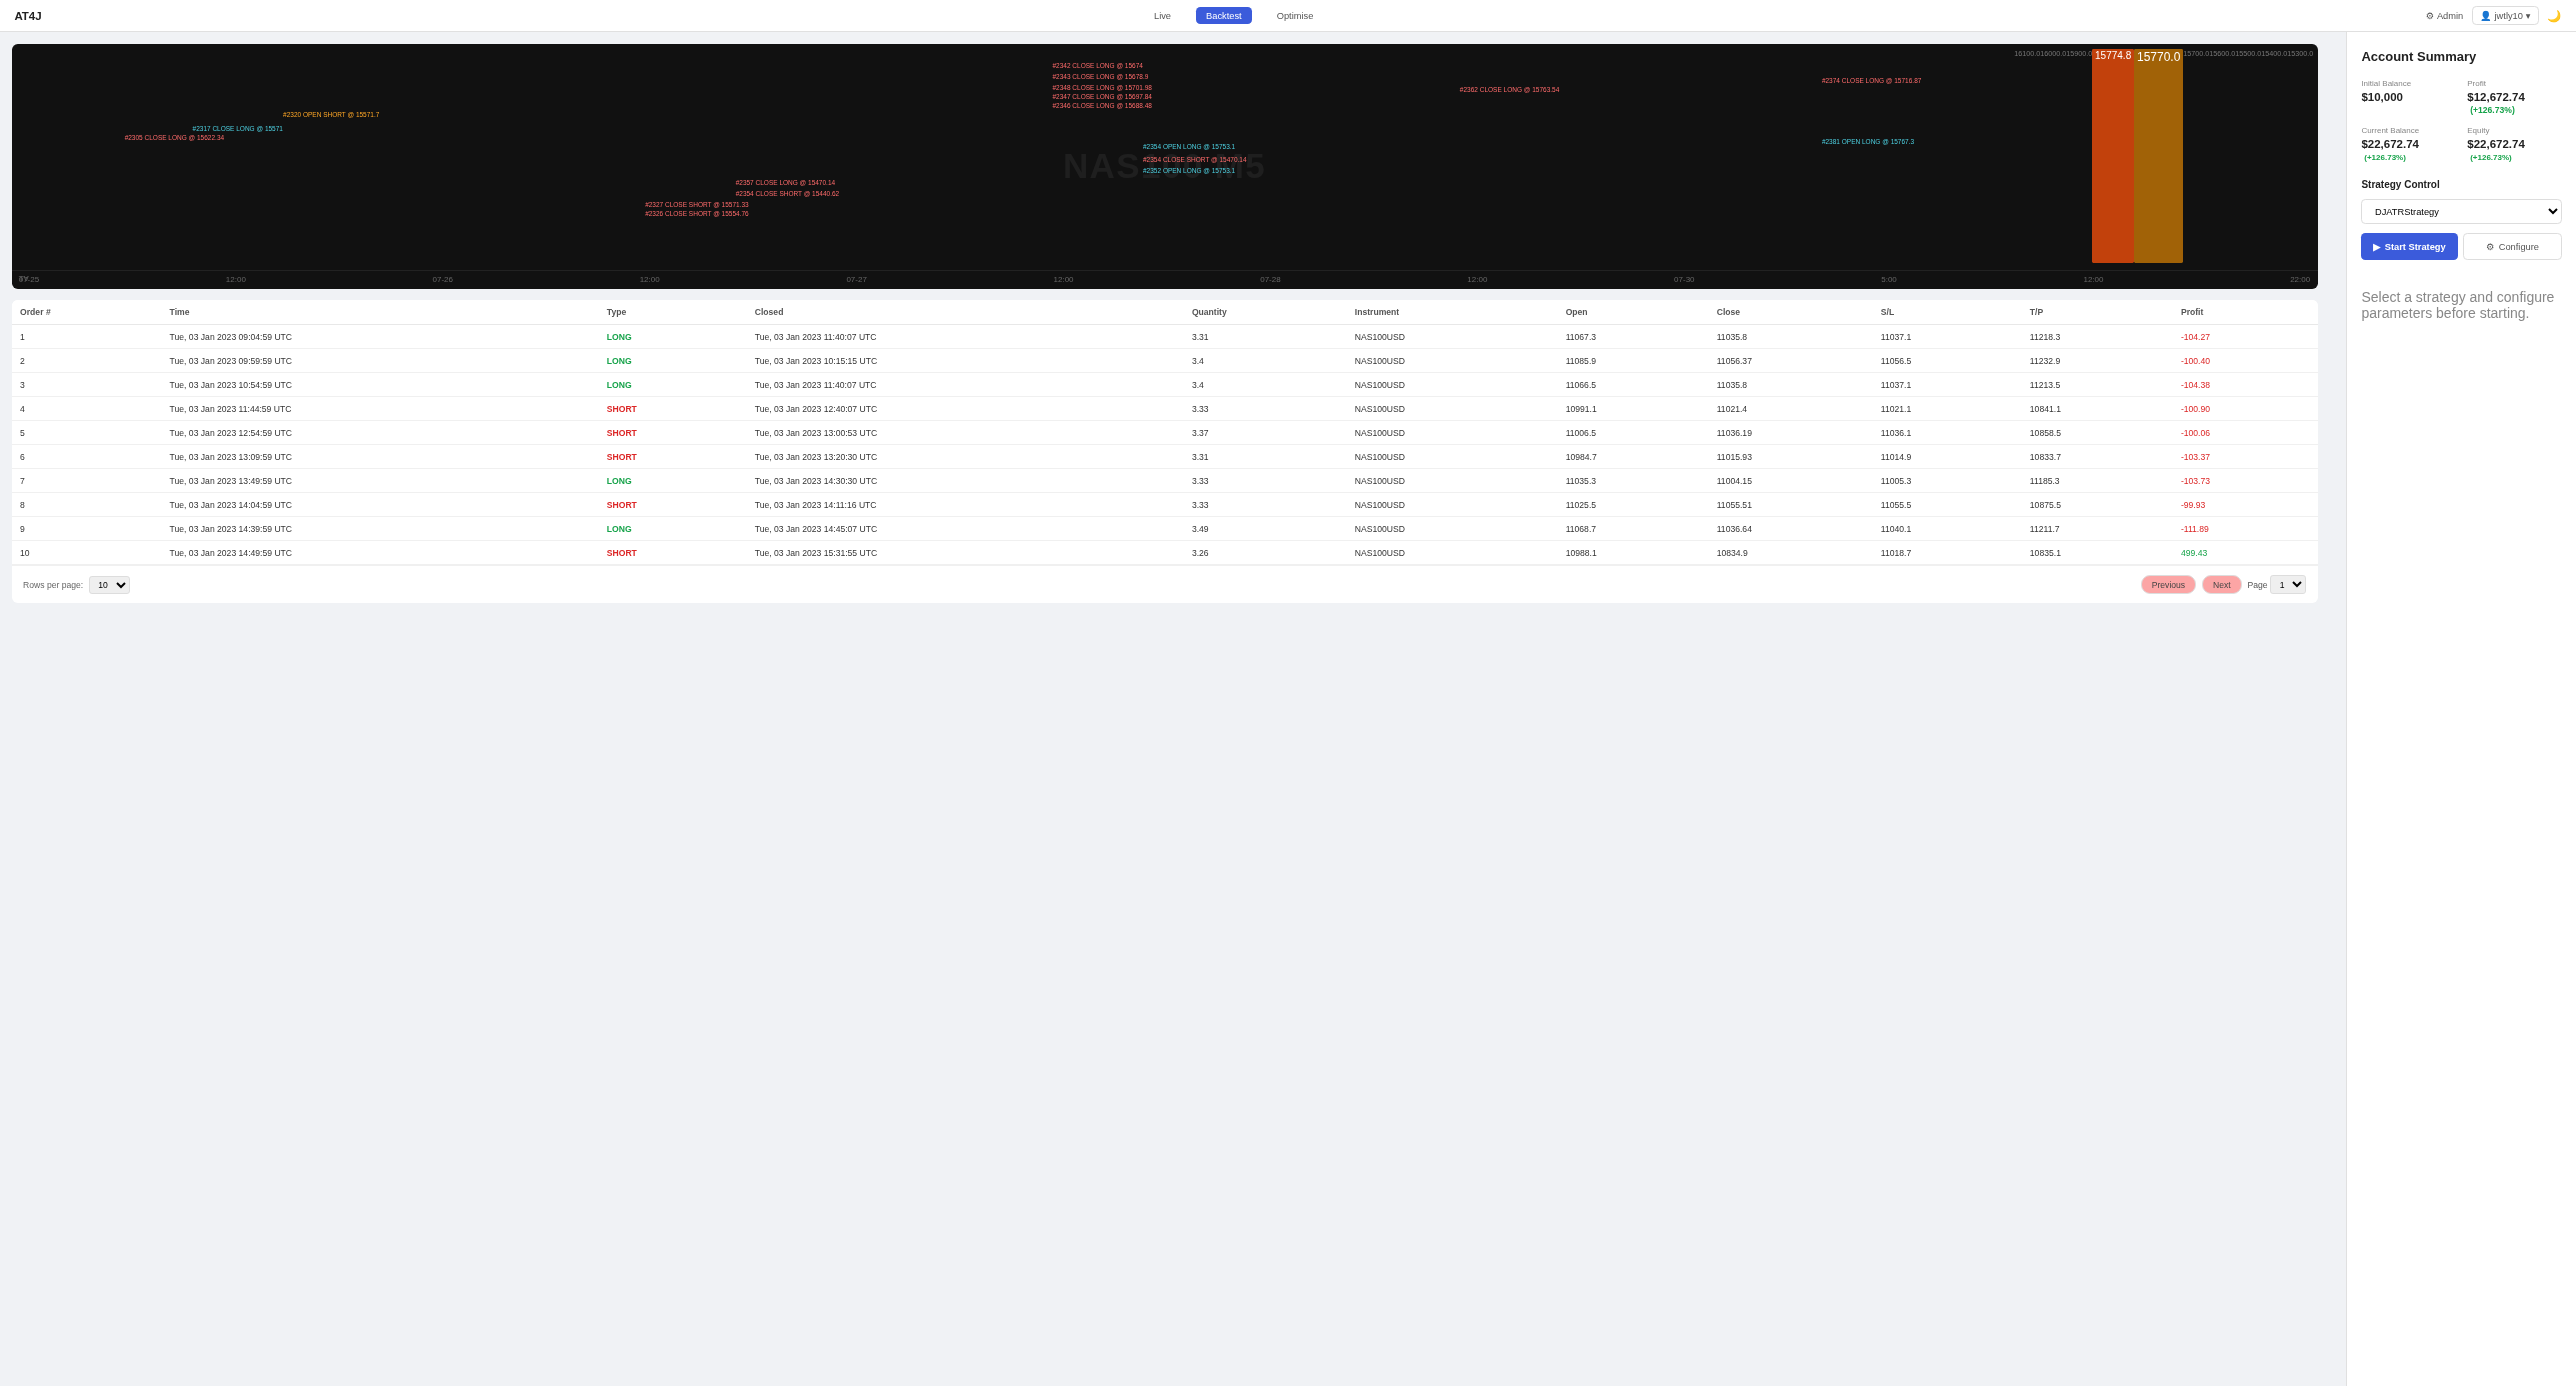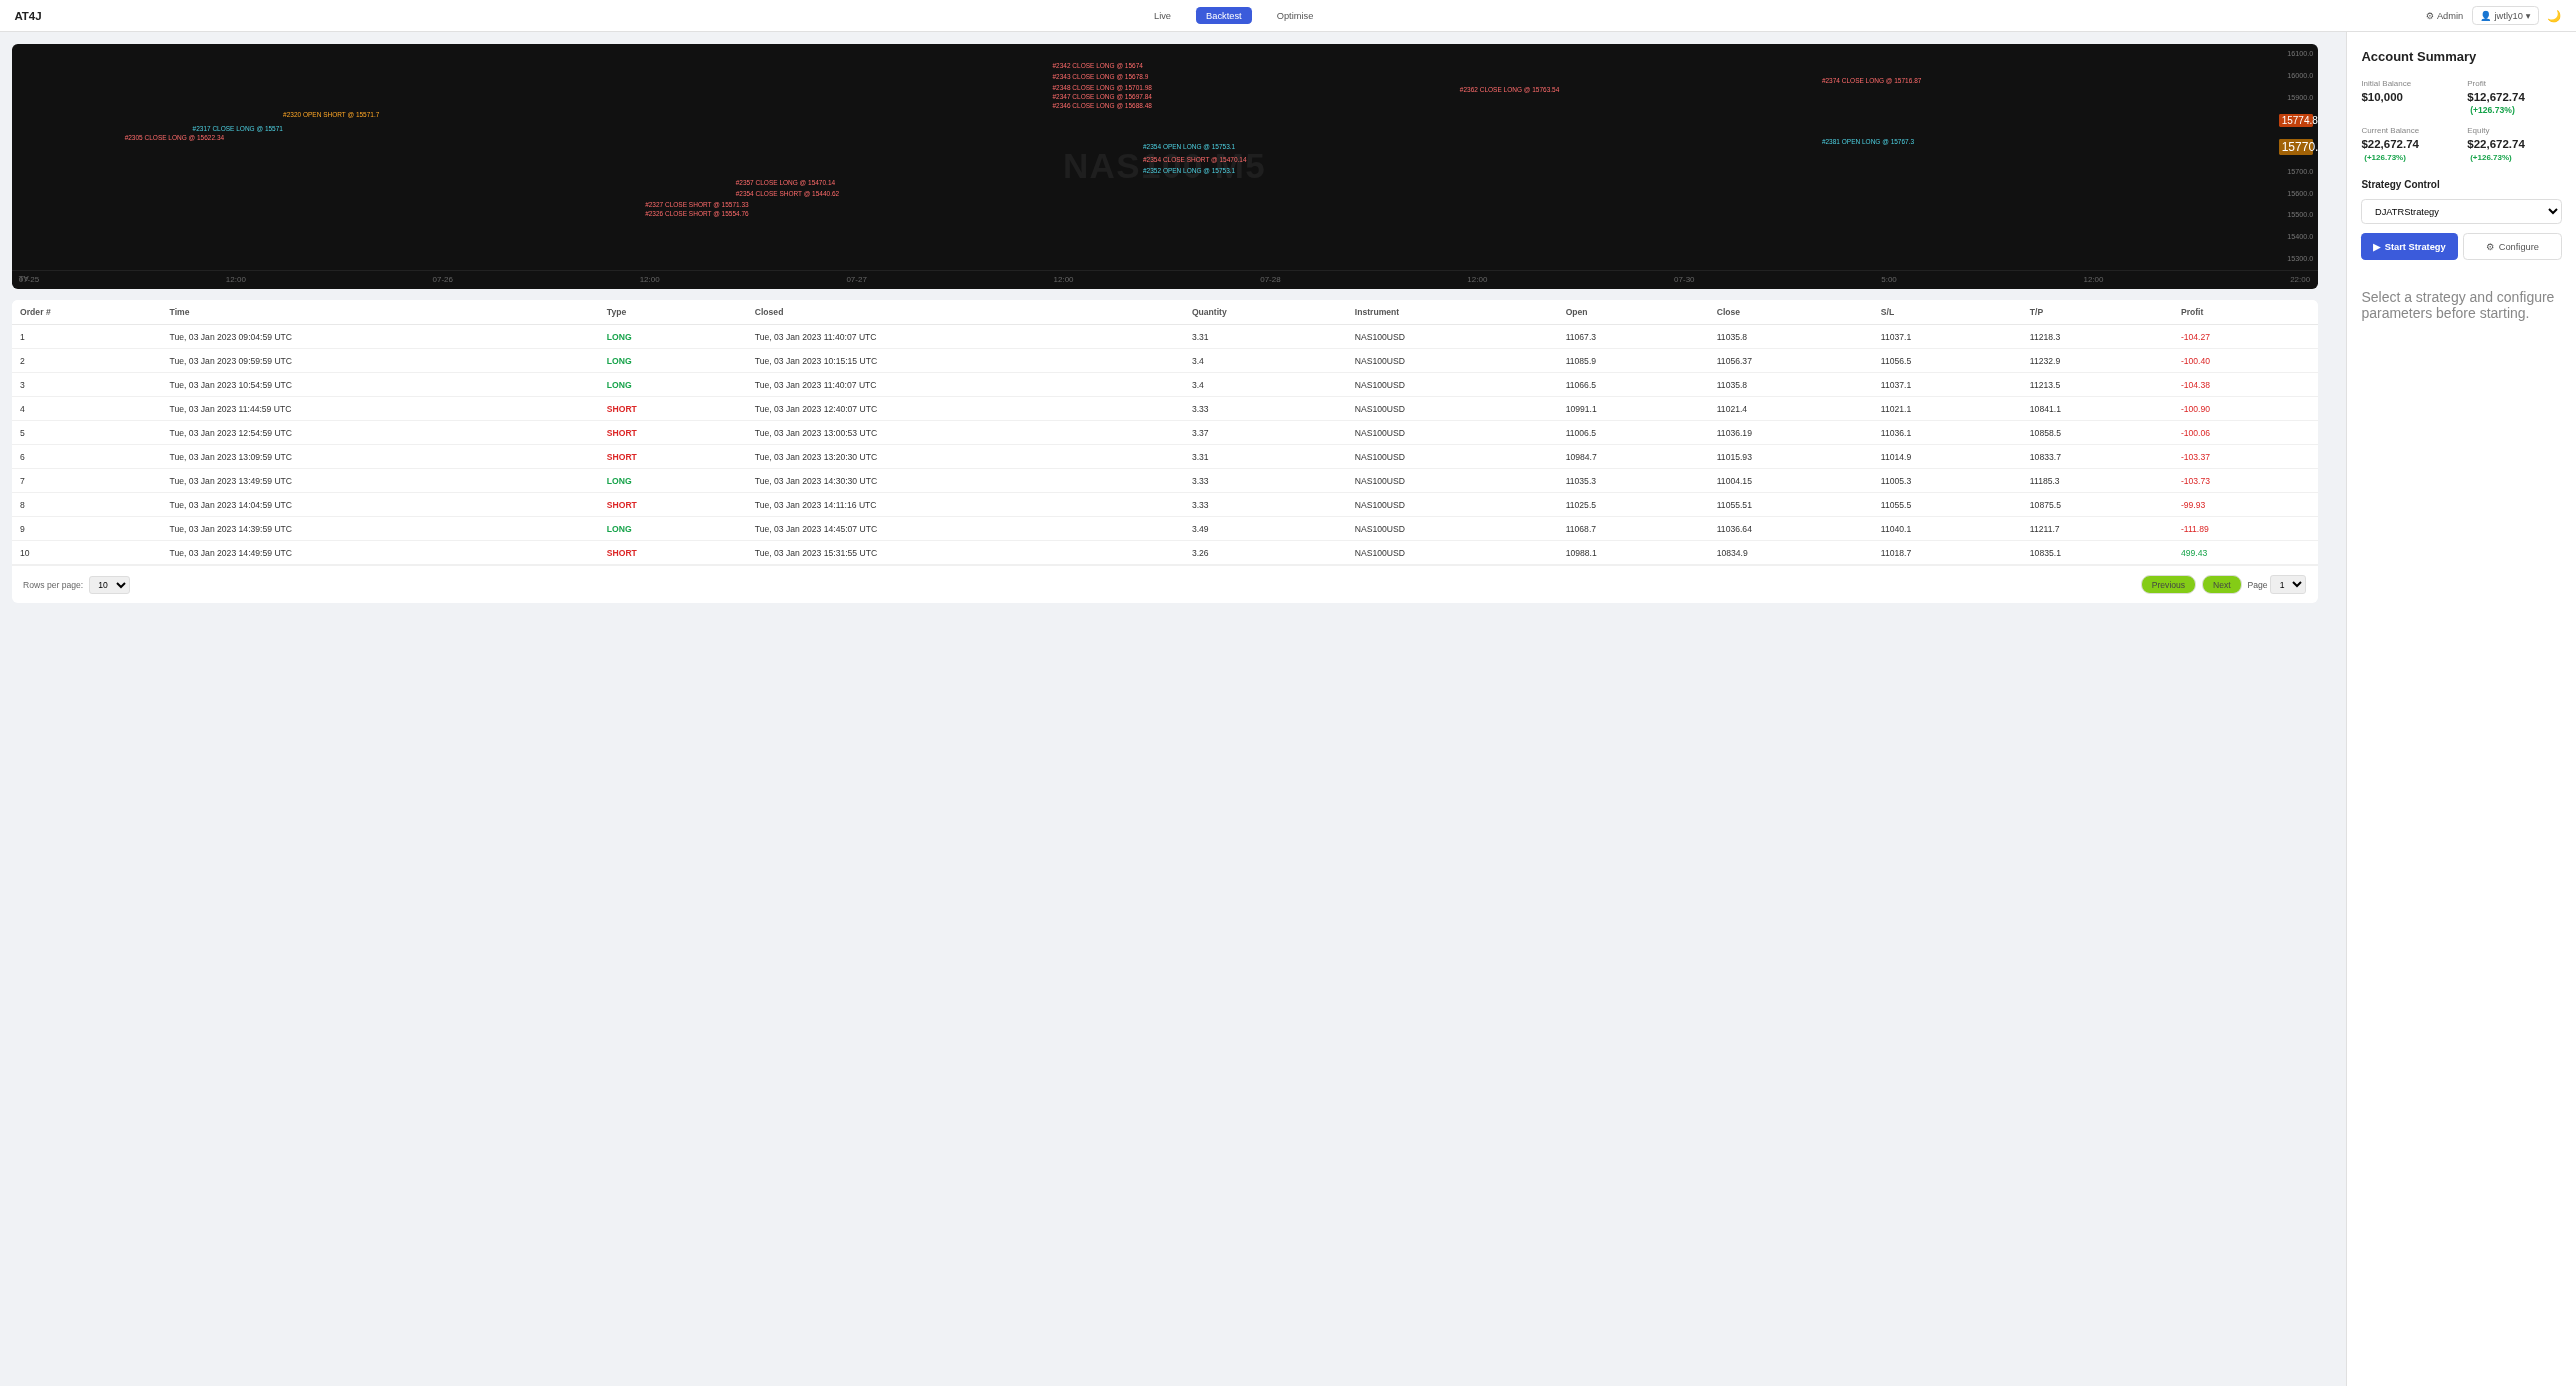--- a/index.html
+++ b/index.html
@@ -19,21 +19,21 @@
     
     .main-layout { display: flex; height: calc(100vh - 32px); }
     .content-area { flex: 1; overflow-y: auto; padding: 11.5px; }
     .sidebar { width: 230px; background: #fff; border-left: 0.7px solid #e0e0e0; padding: 17.3px 14.4px; flex-shrink: 0; margin-left: 17px; }
 
     
     .chart-container { background: #111; border-radius: 5.8px; overflow: hidden; position: relative; height: 245px; margin-bottom: 11.5px; }
     .chart-inner { width: 100%; height: 100%; position: relative; overflow: hidden; }
     .chart-watermark { position: absolute; top: 50%; left: 50%; transform: translate(-50%, -50%); font-size: 35px; font-weight: 900; color: rgba(255,255,255,0.06); white-space: nowrap; letter-spacing: 1.4px; }
     .chart-labels { position: absolute; bottom: 0; left: 0; right: 0; display: flex; justify-content: space-between; padding: 4.3px 7.2px; color: #666; font-size: 8px; border-top: 0.7px solid #222; }
-    .chart-prices { position: absolute; right: 0; top: 0; bottom: 20px; display: flex; flex-direction: column; justify-content: space-between; padding: 5.8px 4.3px; color: #777; font-size: 7.2px; width: 43px; text-align: right; gap: 9px; }
+    .chart-prices { position: absolute; right: 0; top: 0; bottom: 20px; display: flex; flex-direction: row; justify-content: flex-end; padding: 5.8px 4.3px; color: #777; font-size: 7.2px; width: 43px; text-align: right; }
     .price-highlight { background: #c2410c; color: #fff; padding: 0.7px 2.9px; border-radius: 1.4px; font-size: 10px; }
     .price-highlight2 { background: #a16207; color: #fff; padding: 0.7px 2.9px; border-radius: 1.4px; font-size: 12px; }
     .tv-logo { position: absolute; bottom: 5.8px; left: 7.2px; color: #555; font-size: 8px; font-weight: 700; }
 
     
     .chart-annotations { position: absolute; top: 0; left: 0; right: 43px; bottom: 20px; overflow: hidden; }
     .annotation { position: absolute; font-size: 6.5px; white-space: nowrap; }
     .ann-red { color: #ff6b6b; }
     .ann-cyan { color: #4dd0e1; }
     .ann-orange { color: #ffa726; }
@@ -53,21 +53,21 @@
     .type-long { color: #16a34a; font-weight: 600; }
     .type-short { color: #dc2626; font-weight: 600; }
     .profit-pos { color: #16a34a; }
     .profit-neg { color: #dc2626; }
 
     
     .pagination { display: flex; align-items: flex-end; justify-content: space-between; padding: 8.6px 11.5px; border-top: 0.7px solid #f0f0f0; }
     .rows-per-page { display: flex; align-items: center; gap: 5.8px; font-size: 8.6px; color: #666; }
     .rows-select { border: 0.7px solid #ddd; border-radius: 2.9px; padding: 2.2px 4.3px; font-size: 8.6px; }
     .pagination-controls { display: flex; align-items: center; gap: 5.8px; }
-    .page-btn { padding: 3.6px 10px; border: 0.7px solid #ddd; border-radius: 9px; background: #84cc16; cursor: pointer; font-size: 8.6px; color: #444; }
+    .page-btn { padding: 3.6px 10px; border: 0.7px solid #ddd; border-radius: 9px; background: #fca5a5; cursor: pointer; font-size: 8.6px; color: #444; }
     .page-info { display: flex; align-items: center; gap: 2.9px; font-size: 8.6px; color: #555; }
     .page-select { border: 0.7px solid #ddd; border-radius: 2.9px; padding: 2.2px 4.3px; font-size: 8.6px; }
 
     
     .sidebar-title { font-size: 13px; font-weight: 700; color: #222; margin-bottom: 14.4px; }
     .account-grid { display: grid; grid-template-columns: 1fr 1fr; gap: 11.5px; margin-bottom: 17.3px; }
     .account-item label { font-size: 8px; color: #888; display: block; margin-bottom: 2.9px; }
     .account-item .value { font-size: 11.5px; font-weight: 700; color: #222; }
     .account-item .change { font-size: 8.6px; color: #16a34a; margin-left: 2.9px; }
     .section-title { font-size: 10px; font-weight: 700; color: #222; margin-bottom: 8.6px; }

